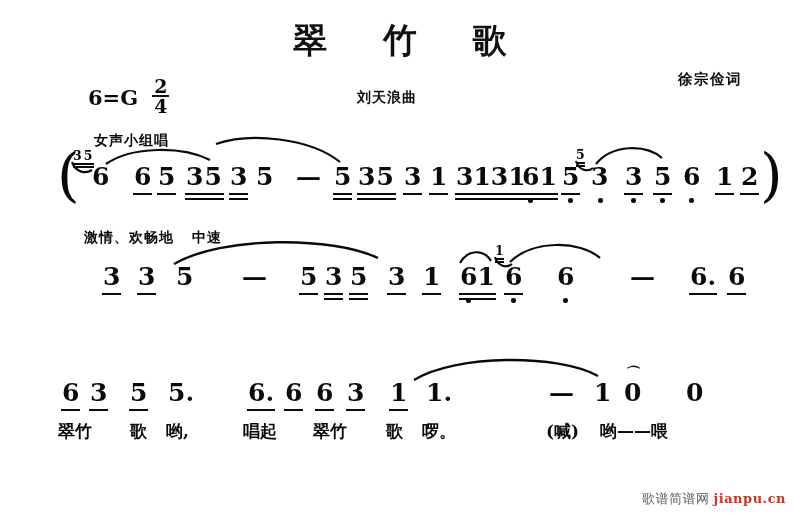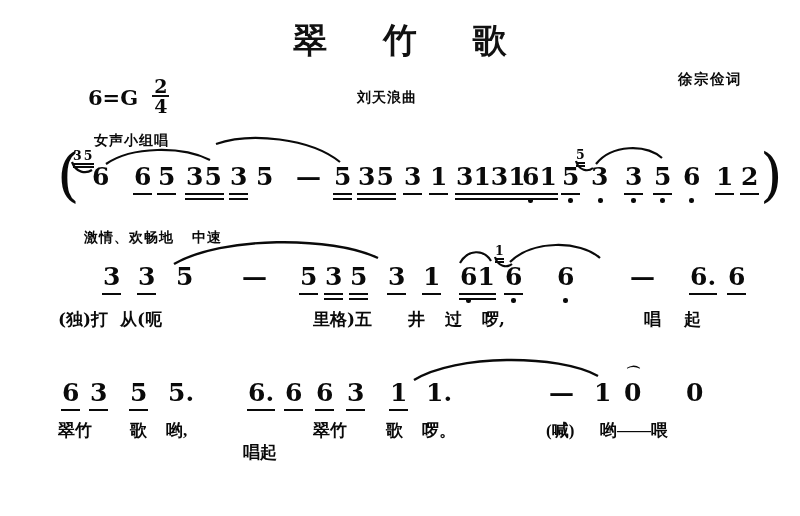--- a/index.html
+++ b/index.html
@@ -347,30 +347,20 @@
 
       <span class="note" style="left:557px; top:12px;">6</span>
       <span class="odot" style="left:563px; top:46px;"></span>
 
       <span class="dash" style="left:630px; top:12px;">—</span>
 
       <span class="note beam1" style="left:690px; top:12px;">6.</span>
       <span class="note beam1" style="left:728px; top:12px;">6</span>
     </div>
 
-    <div class="lyricrow" style="top:56px;">
-      <span class="lyr" style="left:58px;">(<span class="sm" style="position:relative;">独</span>)打</span>
-      <span class="lyr" style="left:120px;">从(呃</span>
-      <span class="lyr" style="left:313px;">里格)五</span>
-      <span class="lyr" style="left:408px;">井</span>
-      <span class="lyr" style="left:445px;">过</span>
-      <span class="lyr" style="left:482px;">啰,</span>
-      <span class="lyr" style="left:644px;">唱</span>
-      <span class="lyr" style="left:684px;">起</span>
-    </div>
   </div>
 
   <div class="system sys3">
     <div class="noterow">
 
       <span class="note beam1" style="left:62px; top:12px;">6</span>
       <span class="note beam1" style="left:90px; top:12px;">3</span>
 
       <span class="note beam1" style="left:130px; top:12px;">5</span>
       <span class="note" style="left:168px; top:12px;">5.</span>
@@ -390,27 +380,30 @@
       <span class="note" style="left:426px; top:12px;">1.</span>
       <span class="note" style="left:594px; top:12px;">1</span>
 
       <span class="dash" style="left:549px; top:12px;">—</span>
 
       <span class="fermata" style="left:626px; top:-2px;">⌒</span>
       <span class="note" style="left:624px; top:12px;">0</span>
       <span class="note" style="left:686px; top:12px;">0</span>
     </div>
 
-    <div class="lyricrow" style="top:52px;font-family:Liberation Serif, serif;">
+    <div class="lyricrow" style="top:52px;">
       <span class="lyr" style="left:58px;">翠竹</span>
       <span class="lyr" style="left:130px;">歌</span>
       <span class="lyr" style="left:166px;">哟,</span>
-      <span class="lyr" style="left:243px;margin-top:22px;">唱起</span>
+      <span class="lyr" style="left:243px;">唱起</span>
       <span class="lyr" style="left:313px;">翠竹</span>
       <span class="lyr" style="left:386px;">歌</span>
       <span class="lyr" style="left:422px;">啰。</span>
       <span class="lyr" style="left:546px;">(喊)</span>
       <span class="lyr" style="left:600px;">哟——喂</span>
     </div>
   </div>
 
+  <div class="watermark">
+    <span>歌谱简谱网</span><span class="site">jianpu.cn</span>
+  </div>
 
 </div>
 
 </body></html>

